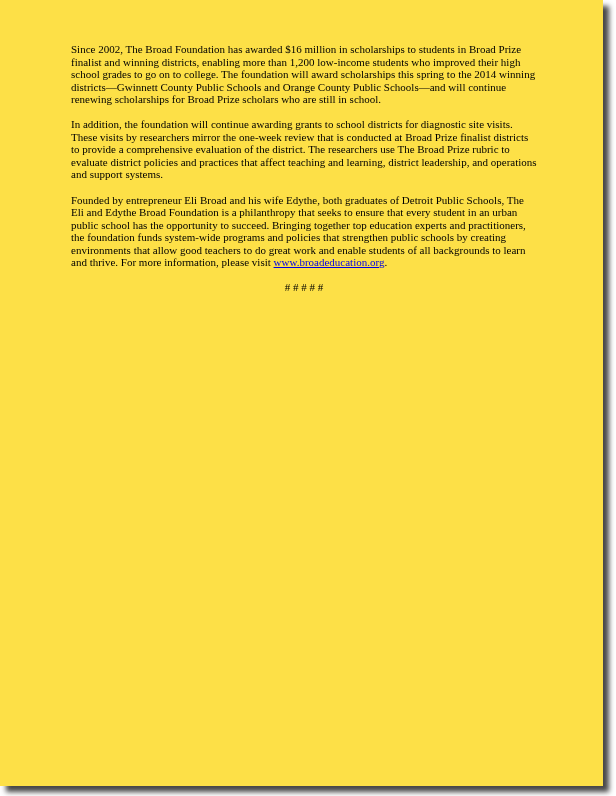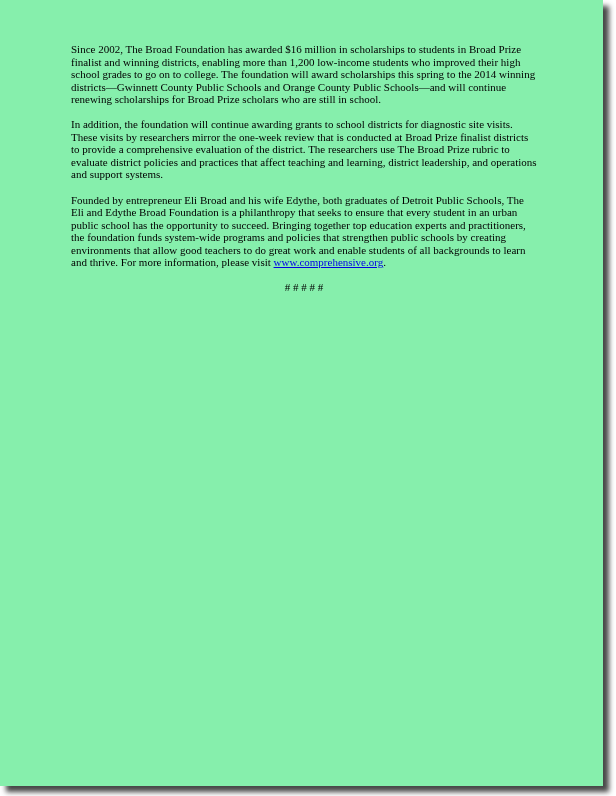--- a/index.html
+++ b/index.html
@@ -13,21 +13,21 @@
     position: relative;
     overflow: hidden;
     font-family: "Liberation Serif", "DejaVu Serif", serif;
   }
   .page {
     position: absolute;
     left: 0;
     top: 0;
     width: 603px;
     height: 786px;
-    background: #86efac;
+    background: #fde047;
     box-shadow: 6px 6px 5px rgba(40, 40, 40, 0.85);
   }
   .content {
     position: absolute;
     left: 71px;
     top: 43px;
     width: 520px;
     color: #000000;
     font-size: 11px;
     line-height: 12.55px;
@@ -65,18 +65,18 @@
 to provide a comprehensive evaluation of the district. The researchers use The Broad Prize rubric to
 evaluate district policies and practices that affect teaching and learning, district leadership, and operations
 and support systems.</p>
 
 
     <p class="para"><span>Founded by entrepreneur Eli Broad and his wife Edythe, both graduates of Detroit Public Schools, The
 Eli and Edythe Broad Foundation is a philanthropy that seeks to ensure that every student in an urban
 public school has the opportunity to succeed. Bringing together top education experts and practitioners,
 the foundation funds system-wide programs and policies that strengthen public schools by creating
 environments that allow good teachers to do great work and enable students of all backgrounds to learn
-and thrive. For more information, please visit </span><a class="link" href="#">www.comprehensive.org</a><span>.</span></p>
+and thrive. For more information, please visit </span><a class="link" href="#">www.broadeducation.org</a><span>.</span></p>
 
     <p class="end-mark"># # # # #</p>
 
   </div>
 </div>
 
 </body></html>

